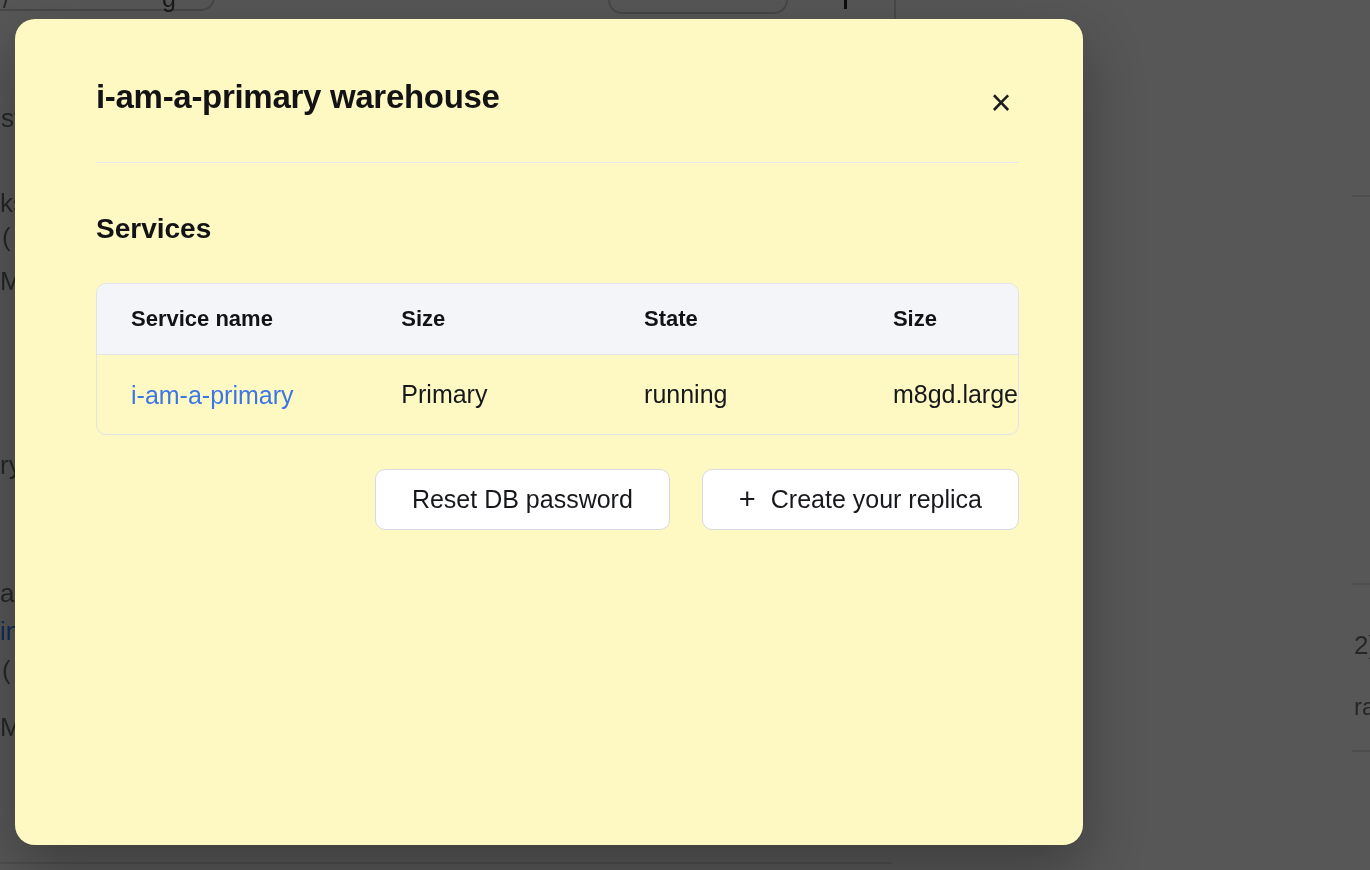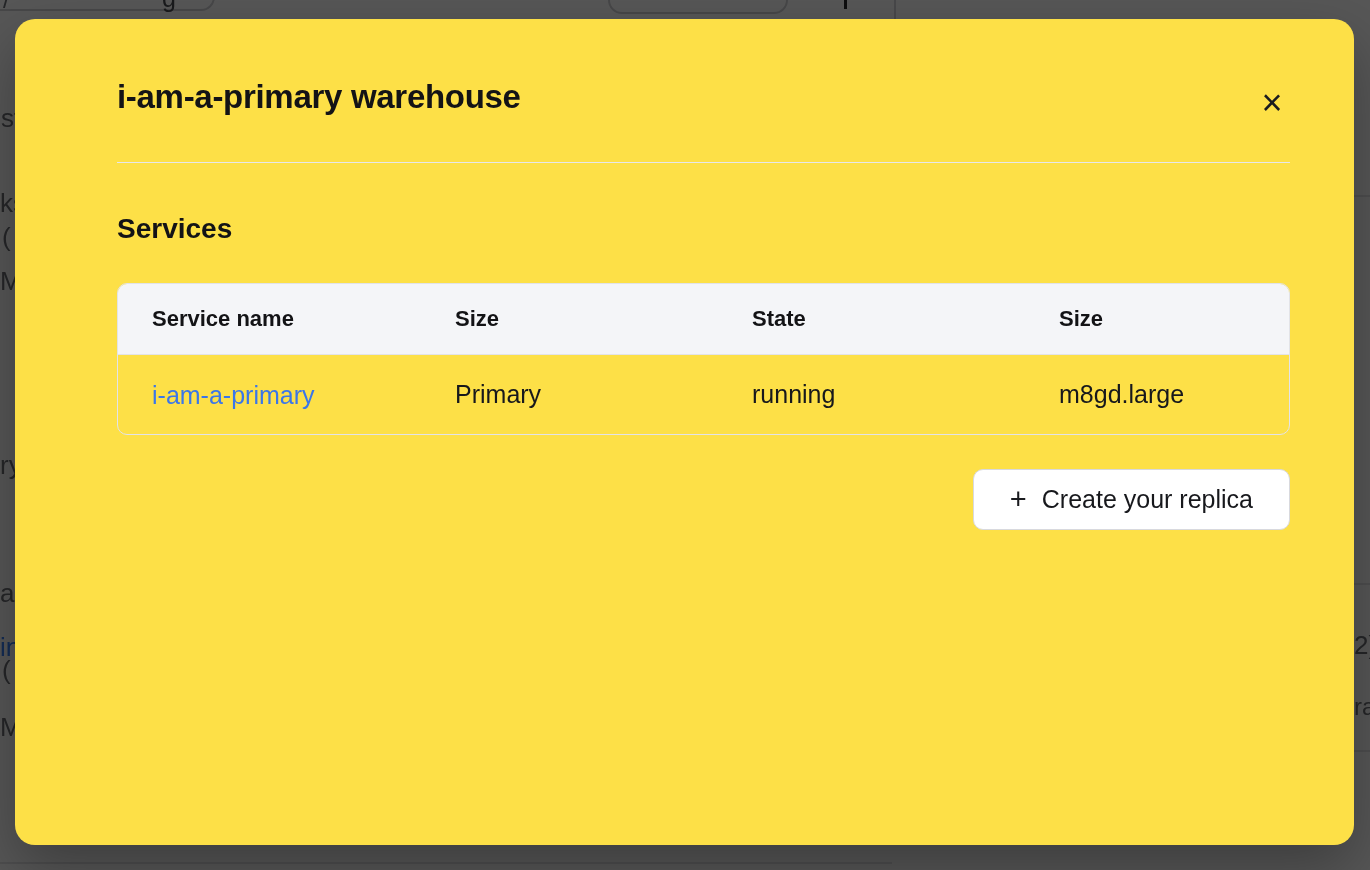--- a/index.html
+++ b/index.html
@@ -20,24 +20,24 @@
   .hline { position: absolute; height: 2px; background: #e4e4e7; }
   .vline { position: absolute; width: 2px; background: #d4d4d8; }
   .caret { position: absolute; width: 3px; height: 13px; background: #2b2b2e; }
 
   
   .backdrop { position: absolute; inset: 0; z-index: 1; background: rgba(0,0,0,0.66); }
 
   
   .modal {
     position: absolute; z-index: 2;
-    left: 15px; top: 19px; width: 1339px; height: 826px;
-    background: #fde047; border-radius: 20px;
+    left: 15px; top: 19px; width: 1068px; height: 826px;
+    background: #fef9c3; border-radius: 20px;
     box-shadow: 0 24px 60px rgba(0,0,0,0.30);
-    padding: 56px 64px 0 102px;
+    padding: 56px 64px 0 81px;
   }
   .modal-title {
     font-size: 33px; font-weight: 700; letter-spacing: -0.3px;
     line-height: 44px; color: #131316;
   }
   .close-btn {
     position: absolute; top: 62px; right: 60px;
     width: 44px; height: 44px;
     background: none; border: none; cursor: pointer;
     font-size: 36px; line-height: 40px; color: #1a1b1f;
@@ -97,21 +97,21 @@
   <div class="pill" style="left:608px; top:-28px; width:180px; height:42px;"></div>
   <div class="caret" style="left:844px; top:-4px;"></div>
   <div class="vline" style="left:894px; top:0; height:30px;"></div>
 
   <span class="frag" style="left:1px; top:103px;">st</span>
   <span class="frag" style="left:0px; top:188px;">ks</span>
   <span class="frag" style="left:2px; top:222px;">(</span>
   <span class="frag" style="left:0px; top:266px;">M,</span>
   <span class="frag" style="left:0px; top:450px;">ry</span>
   <span class="frag" style="left:0px; top:578px;">ar</span>
-  <span class="frag blue" style="left:0px; top:632px;">in</span>
+  <span class="frag blue" style="left:0px; top:616px;">in</span>
   <span class="frag" style="left:2px; top:655px;">(</span>
   <span class="frag" style="left:0px; top:712px;">M,</span>
 
   <div class="hline" style="left:1352px; top:195px; width:18px;"></div>
   <div class="hline" style="left:1352px; top:583px; width:18px;"></div>
   <span class="frag" style="left:1354px; top:630px;">2)</span>
   <span class="frag" style="left:1354px; top:693px; font-size:24px;">ra</span>
   <div class="hline" style="left:1352px; top:750px; width:18px;"></div>
   <div class="hline" style="left:0; top:862px; width:892px;"></div>
 </div>
@@ -151,18 +151,21 @@
           <td>Primary</td>
           <td>running</td>
           <td>m8gd.large</td>
         </tr>
       </tbody>
     </table>
   </div>
 
   <div class="actions">
     <button class="btn">
+      <span>Reset DB password</span>
+    </button>
+    <button class="btn">
       <span class="plus">+</span>
       <span>Create your replica</span>
     </button>
   </div>
 
 </div>
 
 </body></html>

